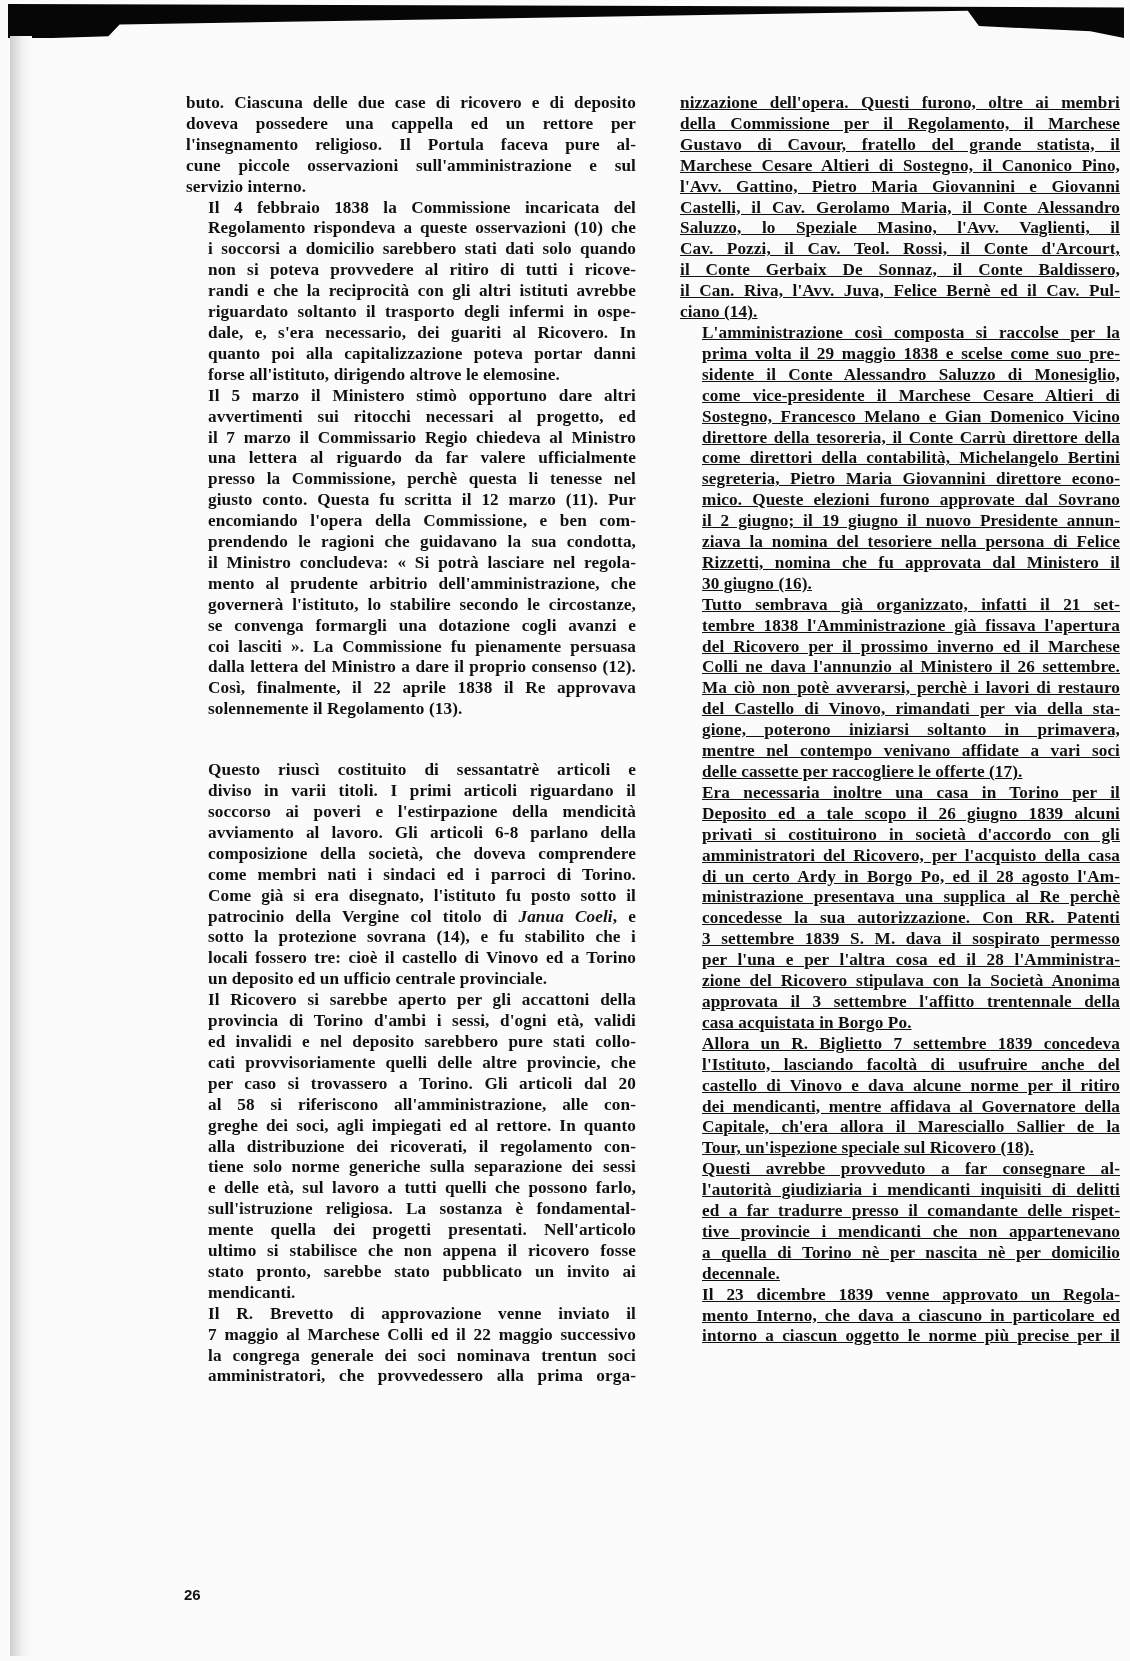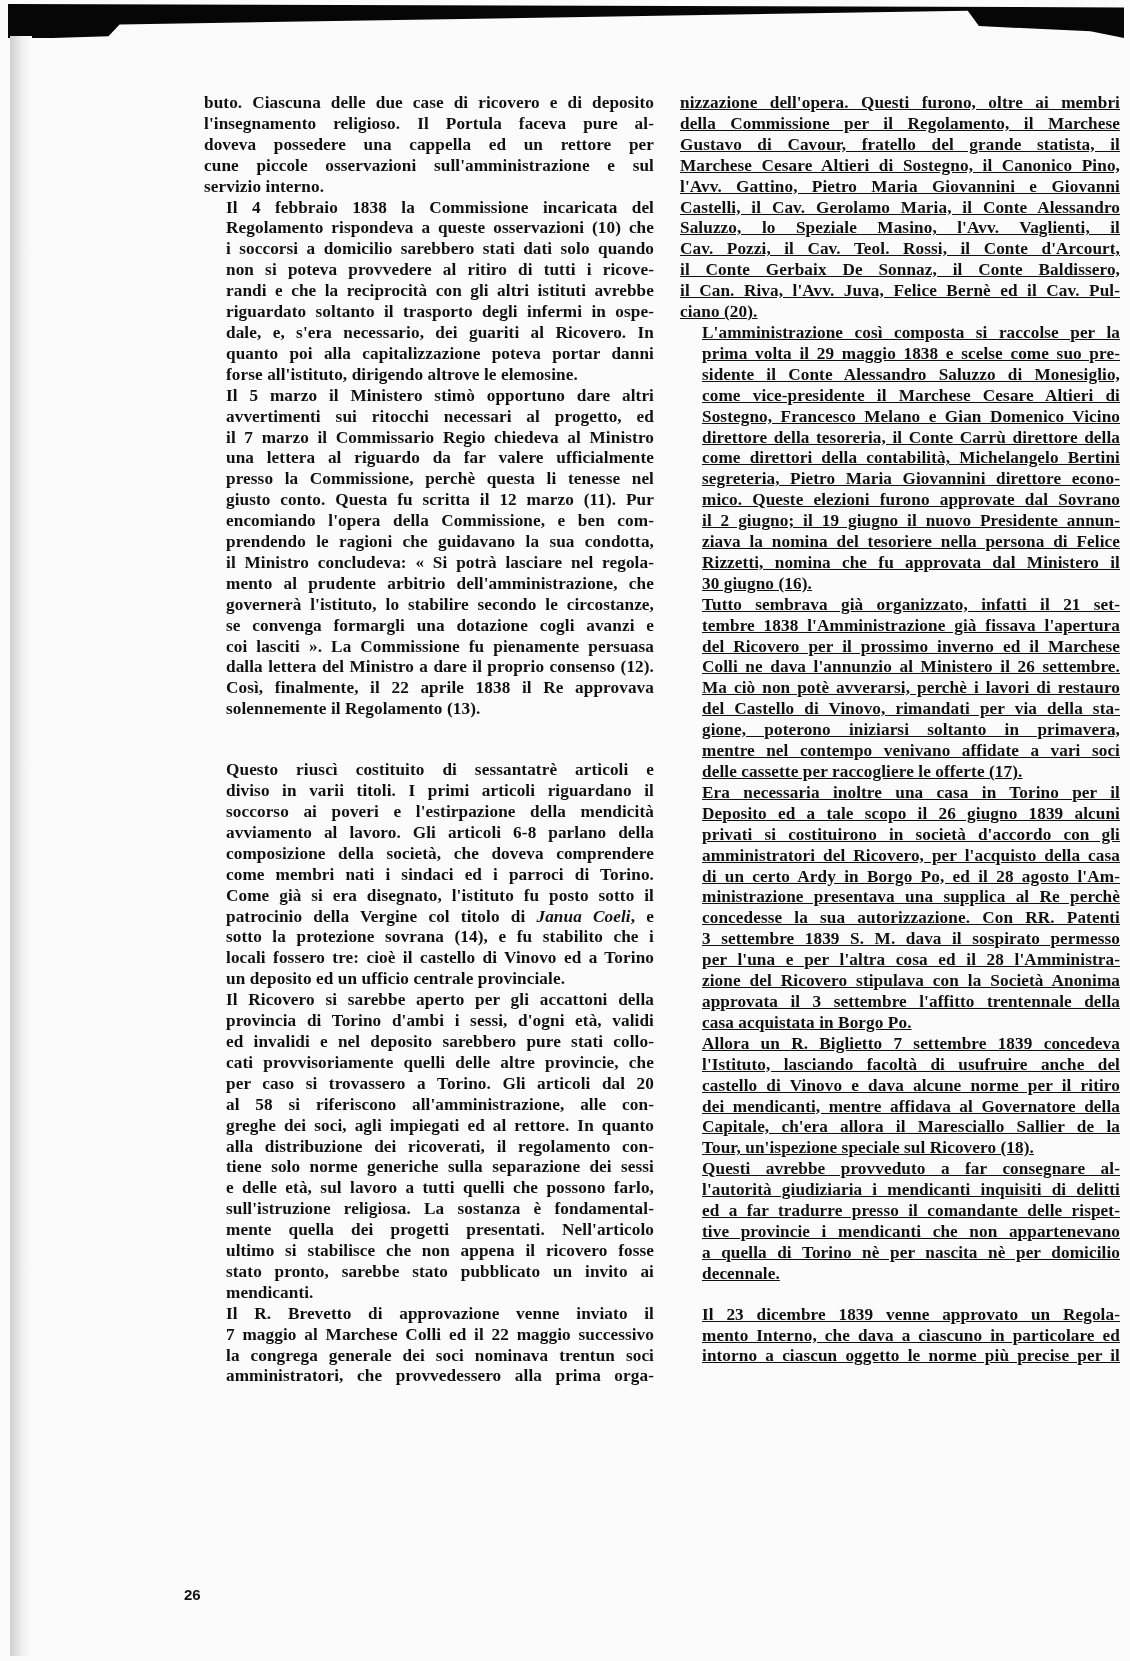--- a/index.html
+++ b/index.html
@@ -14,43 +14,43 @@
     }
     .left-edge {
       position: absolute; left: 10px; top: 36px; width: 22px; height: 1620px;
       background: linear-gradient(to right, #cfcfcf, #f2f2f2 60%, #fbfbfb);
     }
     .column {
       position: absolute; top: 93px; width: 450px;
       font-size: 17.2px; line-height: 20.9px; text-align: justify;
       font-weight: bold; letter-spacing: 0.1px;
     }
-    .col-left { left: 204px; }
+    .col-left { left: 186px; }
     .col-right { left: 680px; width: 440px; text-decoration: underline; }
     .para { margin: 0 0 0 0; text-indent: 0; }
     .para.indent { text-indent: 22px; }
     .para .line { display: block; text-align: justify; text-align-last: justify; white-space: nowrap; }
     .para .line.last { text-align-last: left; }
     .para .line em { font-style: italic; }
     .page-number {
       position: absolute; left: 184px; top: 1586px; font-size: 15px; font-weight: bold;
       font-family: "Liberation Sans", sans-serif;
     }
   </style>
 </head>
 <body>
 
 <div class="top-border"></div>
 <div class="left-edge"></div>
 
 <div class="column col-left" id="col-left">
     <div class="para">
       <span class="line">buto. Ciascuna delle due case di ricovero e di deposito</span>
+      <span class="line">doveva possedere una cappella ed un rettore per</span>
       <span class="line">l'insegnamento religioso. Il Portula faceva pure al-</span>
-      <span class="line">doveva possedere una cappella ed un rettore per</span>
       <span class="line">cune piccole osservazioni sull'amministrazione e sul</span>
       <span class="line last">servizio interno.</span>
     </div>
     <div class="para indent">
       <span class="line" style="text-indent: 22px;">Il 4 febbraio 1838 la Commissione incaricata del</span>
       <span class="line">Regolamento rispondeva a queste osservazioni (10) che</span>
       <span class="line">i soccorsi a domicilio sarebbero stati dati solo quando</span>
       <span class="line">non si poteva provvedere al ritiro di tutti i ricove-</span>
       <span class="line">randi e che la reciprocità con gli altri istituti avrebbe</span>
       <span class="line">riguardato soltanto il trasporto degli infermi in ospe-</span>
@@ -118,21 +118,21 @@
       <span class="line">nizzazione dell'opera. Questi furono, oltre ai membri</span>
       <span class="line">della Commissione per il Regolamento, il Marchese</span>
       <span class="line">Gustavo di Cavour, fratello del grande statista, il</span>
       <span class="line">Marchese Cesare Altieri di Sostegno, il Canonico Pino,</span>
       <span class="line">l'Avv. Gattino, Pietro Maria Giovannini e Giovanni</span>
       <span class="line">Castelli, il Cav. Gerolamo Maria, il Conte Alessandro</span>
       <span class="line">Saluzzo, lo Speziale Masino, l'Avv. Vaglienti, il</span>
       <span class="line">Cav. Pozzi, il Cav. Teol. Rossi, il Conte d'Arcourt,</span>
       <span class="line">il Conte Gerbaix De Sonnaz, il Conte Baldissero,</span>
       <span class="line">il Can. Riva, l'Avv. Juva, Felice Bernè ed il Cav. Pul-</span>
-      <span class="line last">ciano (20).</span>
+      <span class="line last">ciano (14).</span>
     </div>
     <div class="para indent">
       <span class="line" style="text-indent: 22px;">L'amministrazione così composta si raccolse per la</span>
       <span class="line">prima volta il 29 maggio 1838 e scelse come suo pre-</span>
       <span class="line">sidente il Conte Alessandro Saluzzo di Monesiglio,</span>
       <span class="line">come vice-presidente il Marchese Cesare Altieri di</span>
       <span class="line">Sostegno, Francesco Melano e Gian Domenico Vicino</span>
       <span class="line">direttore della tesoreria, il Conte Carrù direttore della</span>
       <span class="line">come direttori della contabilità, Michelangelo Bertini</span>
       <span class="line">segreteria, Pietro Maria Giovannini direttore econo-</span>
@@ -177,19 +177,19 @@
     </div>
     <div class="para indent">
       <span class="line" style="text-indent: 22px;">Questi avrebbe provveduto a far consegnare al-</span>
       <span class="line">l'autorità giudiziaria i mendicanti inquisiti di delitti</span>
       <span class="line">ed a far tradurre presso il comandante delle rispet-</span>
       <span class="line">tive provincie i mendicanti che non appartenevano</span>
       <span class="line">a quella di Torino nè per nascita nè per domicilio</span>
       <span class="line last">decennale.</span>
     </div>
     <div class="para indent">
-      <span class="line" style="text-indent: 22px; margin-top: 20px;">Il 23 dicembre 1839 venne approvato un Regola-</span>
+      <span class="line" style="text-indent: 22px;">Il 23 dicembre 1839 venne approvato un Regola-</span>
       <span class="line">mento Interno, che dava a ciascuno in particolare ed</span>
       <span class="line">intorno a ciascun oggetto le norme più precise per il</span>
     </div>
   </div>
 
 <div class="page-number">26</div>
 
 </body></html>

